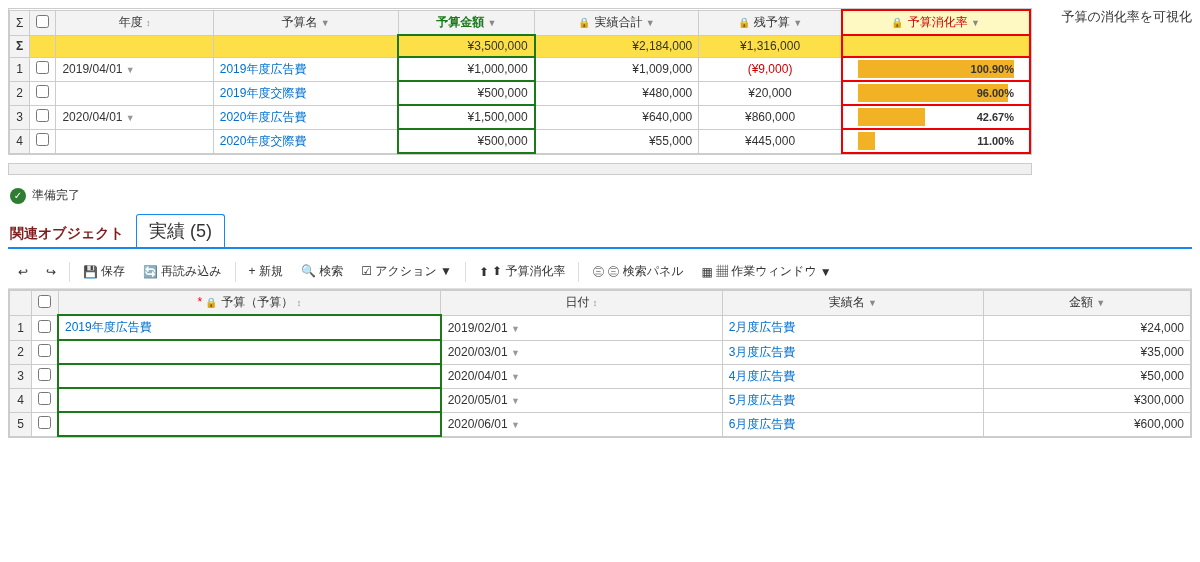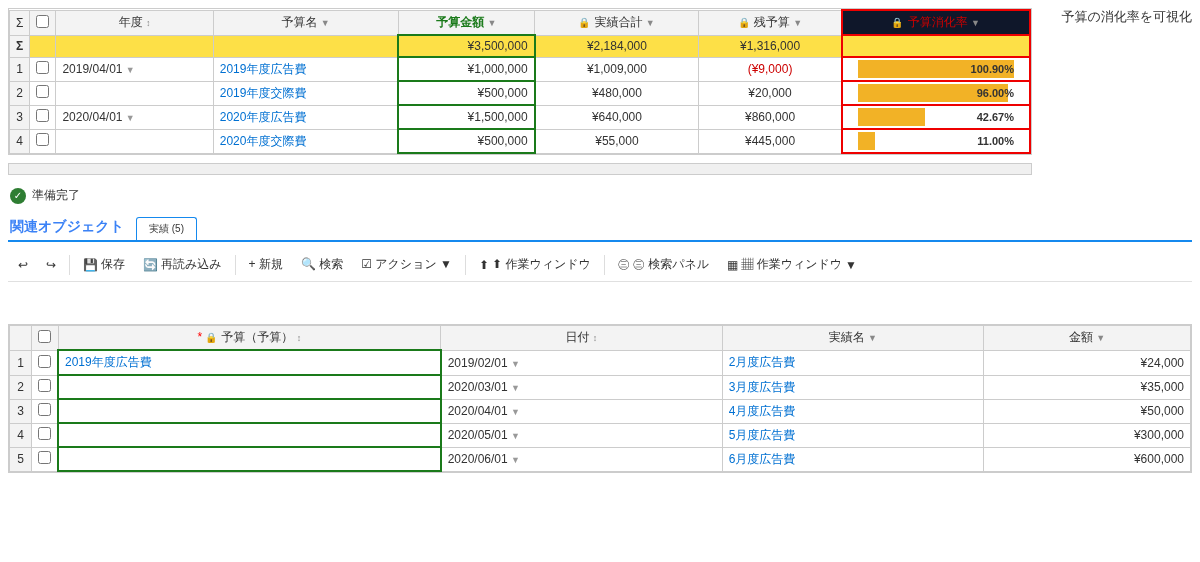--- a/index.html
+++ b/index.html
@@ -48,21 +48,21 @@
       font-weight: bold;
     }
 
     .top-grid th.locked-header {
       color: #333;
     }
 
     .top-grid th.rate-header {
       color: #c00;
       border: 2px solid #e00 !important;
-      background: #0f172a;
+      background: #fef9c3;
     }
 
     .top-grid td.row-num {
       background: #f3f3f3;
       text-align: center;
       width: 20px;
       color: #333;
     }
 
     .top-grid td.sigma {
@@ -70,21 +70,21 @@
       text-align: center;
       font-weight: bold;
     }
 
     .top-grid td.budget-amount {
       text-align: right;
       border: 2px solid #1a7a1a !important;
     }
 
     .top-grid td.actual-total {
-      text-align: center;
+      text-align: right;
     }
 
     .top-grid td.remaining {
       text-align: center;
     }
 
     .top-grid td.remaining.negative {
       color: #c00;
     }
 
@@ -177,28 +177,28 @@
       display: flex;
       align-items: flex-end;
       border-bottom: 2px solid #1589ee;
       padding-bottom: 0;
       margin-bottom: 0;
     }
 
     .related-title {
       font-size: 14px;
       font-weight: bold;
-      color: #3b82f6;
+      color: #7f1d1d;
       padding: 4px 12px 4px 2px;
       cursor: pointer;
     }
 
     .related-tab {
       padding: 4px 12px;
-      font-size: 10px;
+      font-size: 18px;
       background: #fff;
       border: 1px solid #1589ee;
       border-bottom: none;
       cursor: pointer;
       color: #333;
       margin-right: 0;
       border-radius: 3px 3px 0 0;
     }
 
     .related-tab.active {
@@ -233,21 +233,20 @@
       width: 1px;
       height: 20px;
       background: #ddd;
       margin: 0 3px;
     }
 
     
     .bottom-grid-container {
       width: 100%;
       border: 1px solid #ccc;
-      margin-top: 42px;
     }
 
     .bottom-grid td.row-num {
       background: #f3f3f3;
       text-align: center;
       width: 22px;
     }
 
     .bottom-grid td.budget-link {
       color: #0070d2;
@@ -407,21 +406,21 @@
     </button>
     <button class="toolbar-btn">
       <span>🔍 検索</span>
     </button>
     <button class="toolbar-btn">
       <span>☑ アクション ▼</span>
     </button>
     <div class="toolbar-separator"></div>
     <button class="toolbar-btn">
       <span>⬆</span>
-      <span>⬆ 作業ウィンドウ</span>
+      <span>⬆ 予算消化率</span>
     </button>
     <div class="toolbar-separator"></div>
     <button class="toolbar-btn">
       <span>㊂</span>
       <span>㊂ 検索パネル</span>
     </button>
     <button class="toolbar-btn">
       <span>▦</span>
       <span>▦ 作業ウィンドウ</span>
       <span> ▼</span>

